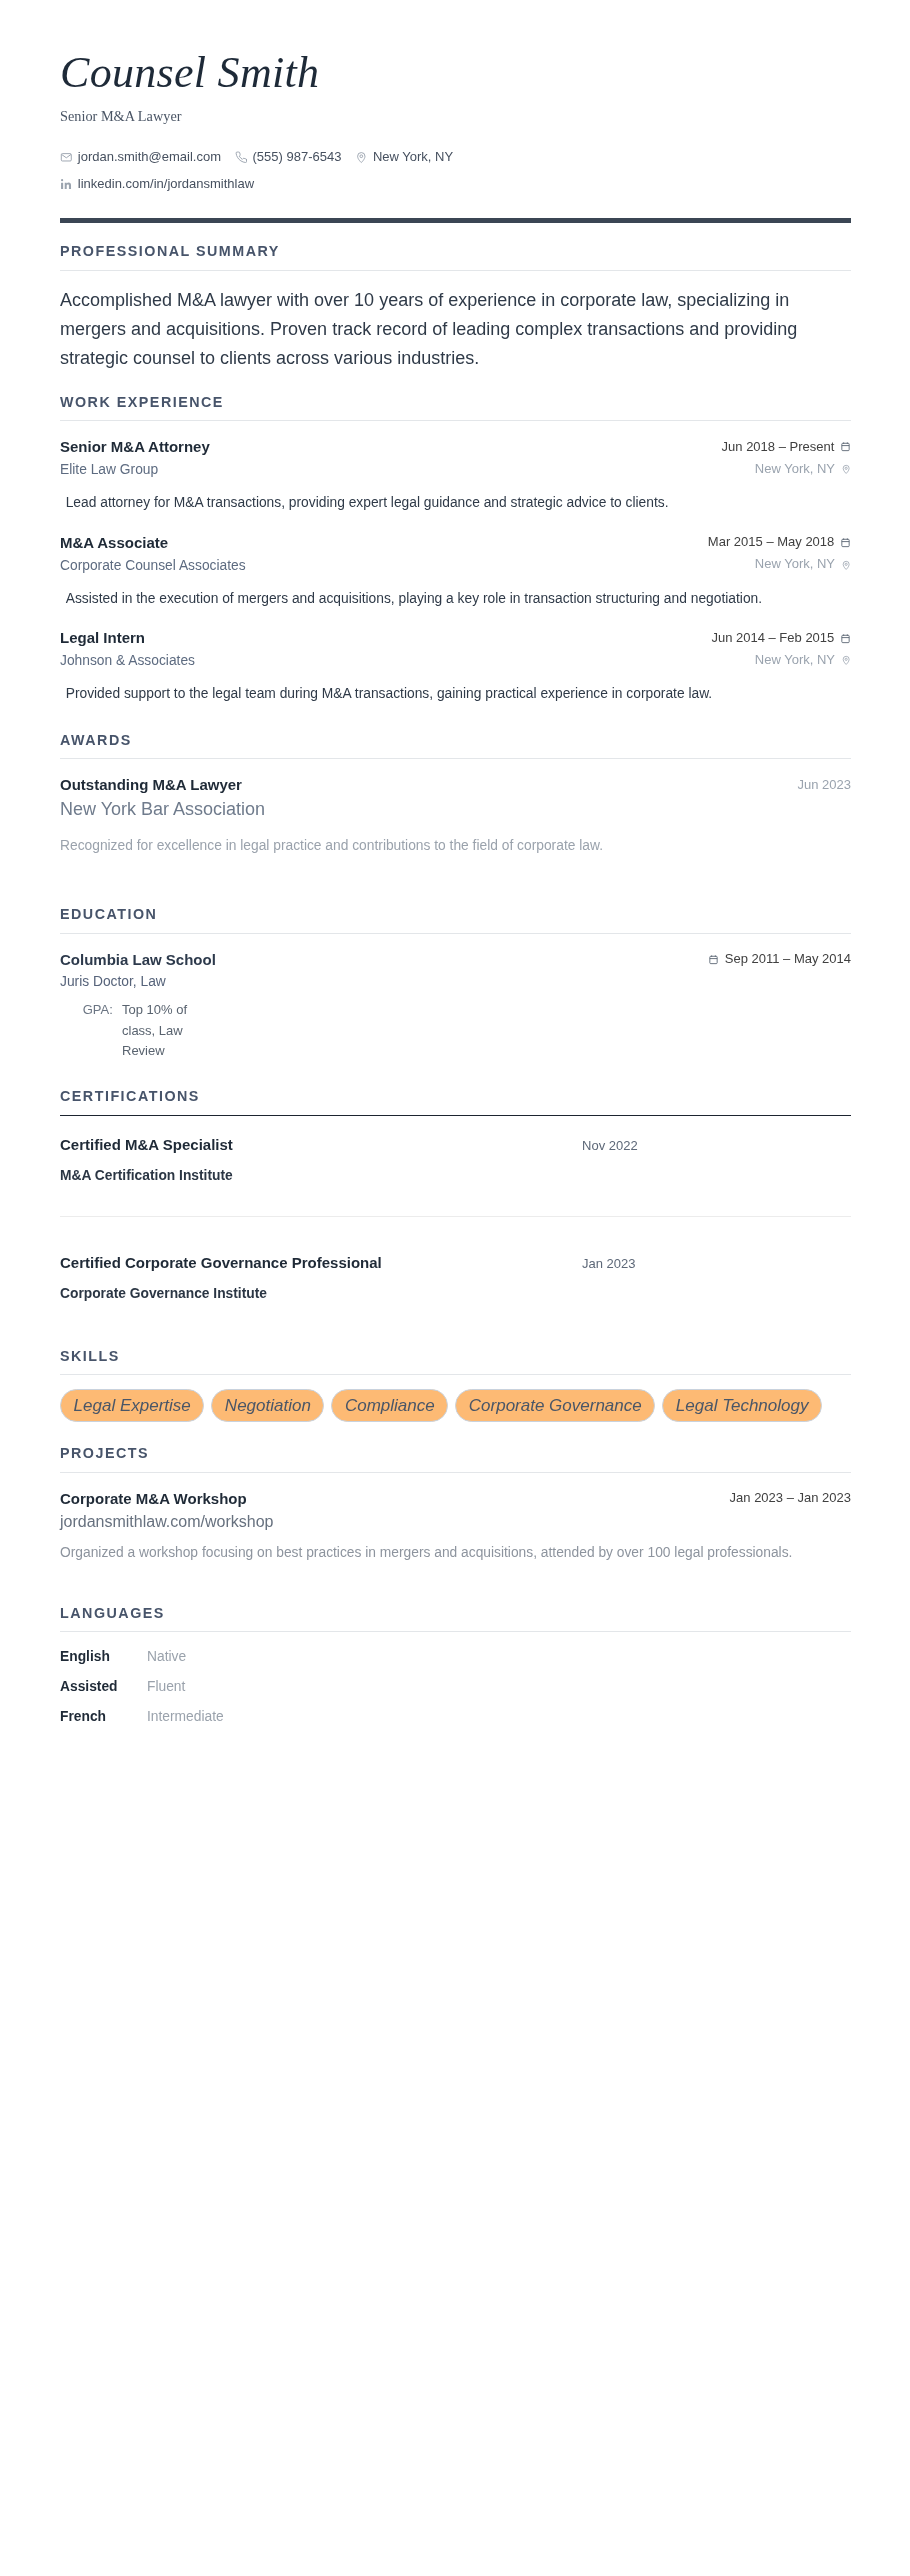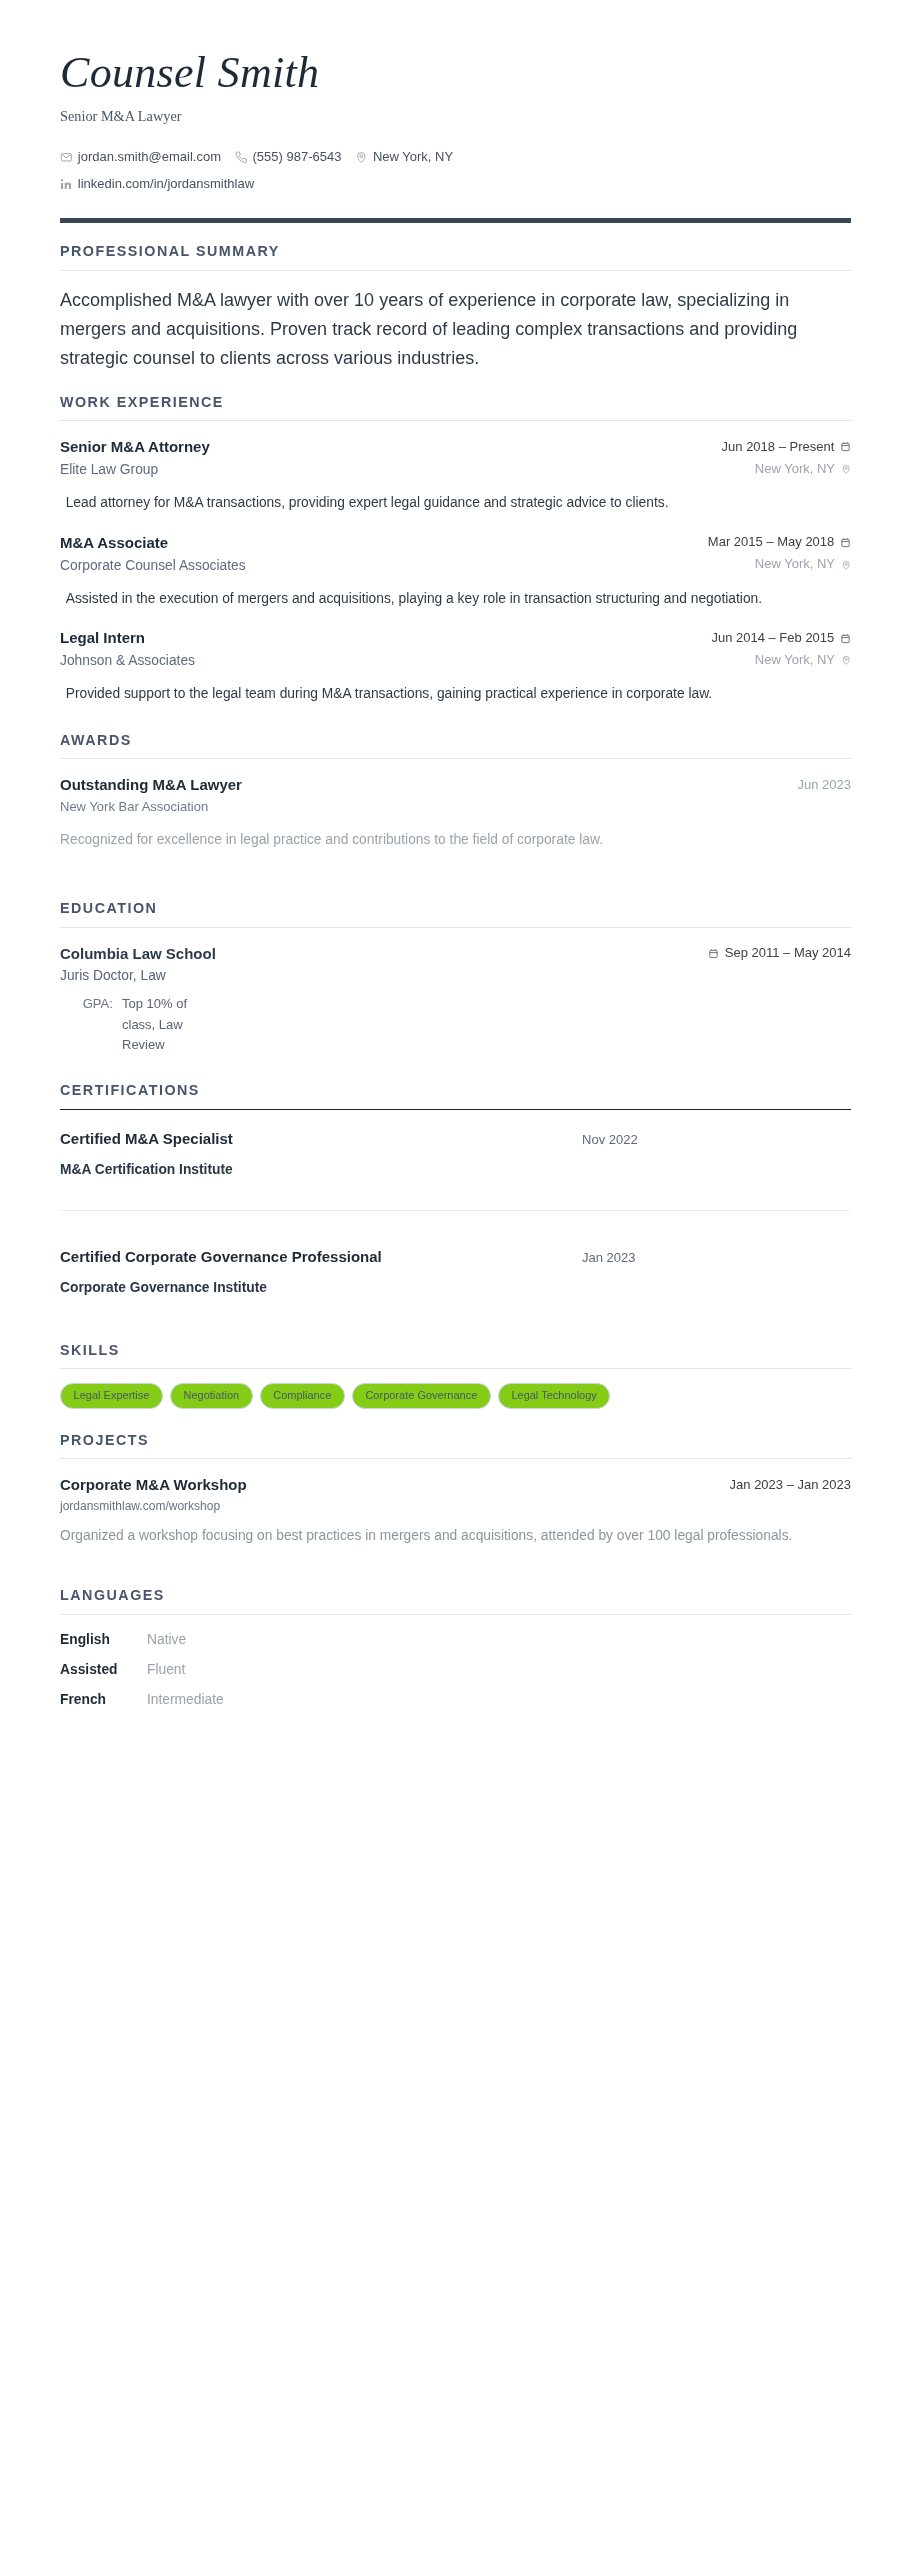--- a/index.html
+++ b/index.html
@@ -142,21 +142,21 @@
   
   .summary-text {
     font-size: 18px;
     line-height: 1.62;
     color: #2f3a48;
     max-width: 771px;
   }
 
   
   .award-org {
-    font-size: 13px;
+    font-size: 18px;
     color: #6f7b8c;
     margin-top: 3.4px;
   }
   .award-desc {
     font-size: 13.8px;
     color: #9aa2ac;
     line-height: 1.6;
     margin-top: 15px;
   }
 
@@ -214,31 +214,32 @@
   }
 
   
   .chips {
     display: flex;
     flex-wrap: wrap;
     gap: 8px 6.9px;
   }
   .chip {
     border: 0.9px solid #c9d2dd;
-    background: #84cc16;
+    background: #fdba74;
     border-radius: 573px;
     padding: 5.2px 12.6px;
-    font-size: 11px;
+    font-size: 17px;
     color: #4a5667;
     line-height: 1.25;
+    font-style: italic;
   }
 
   
   .project-url {
-    font-size: 12px;
+    font-size: 16px;
     color: #67717f;
     margin-top: 3.4px;
   }
 
   
   .lang-row {
     display: flex;
     align-items: baseline;
     margin-bottom: 15px;
     font-size: 13.8px;

